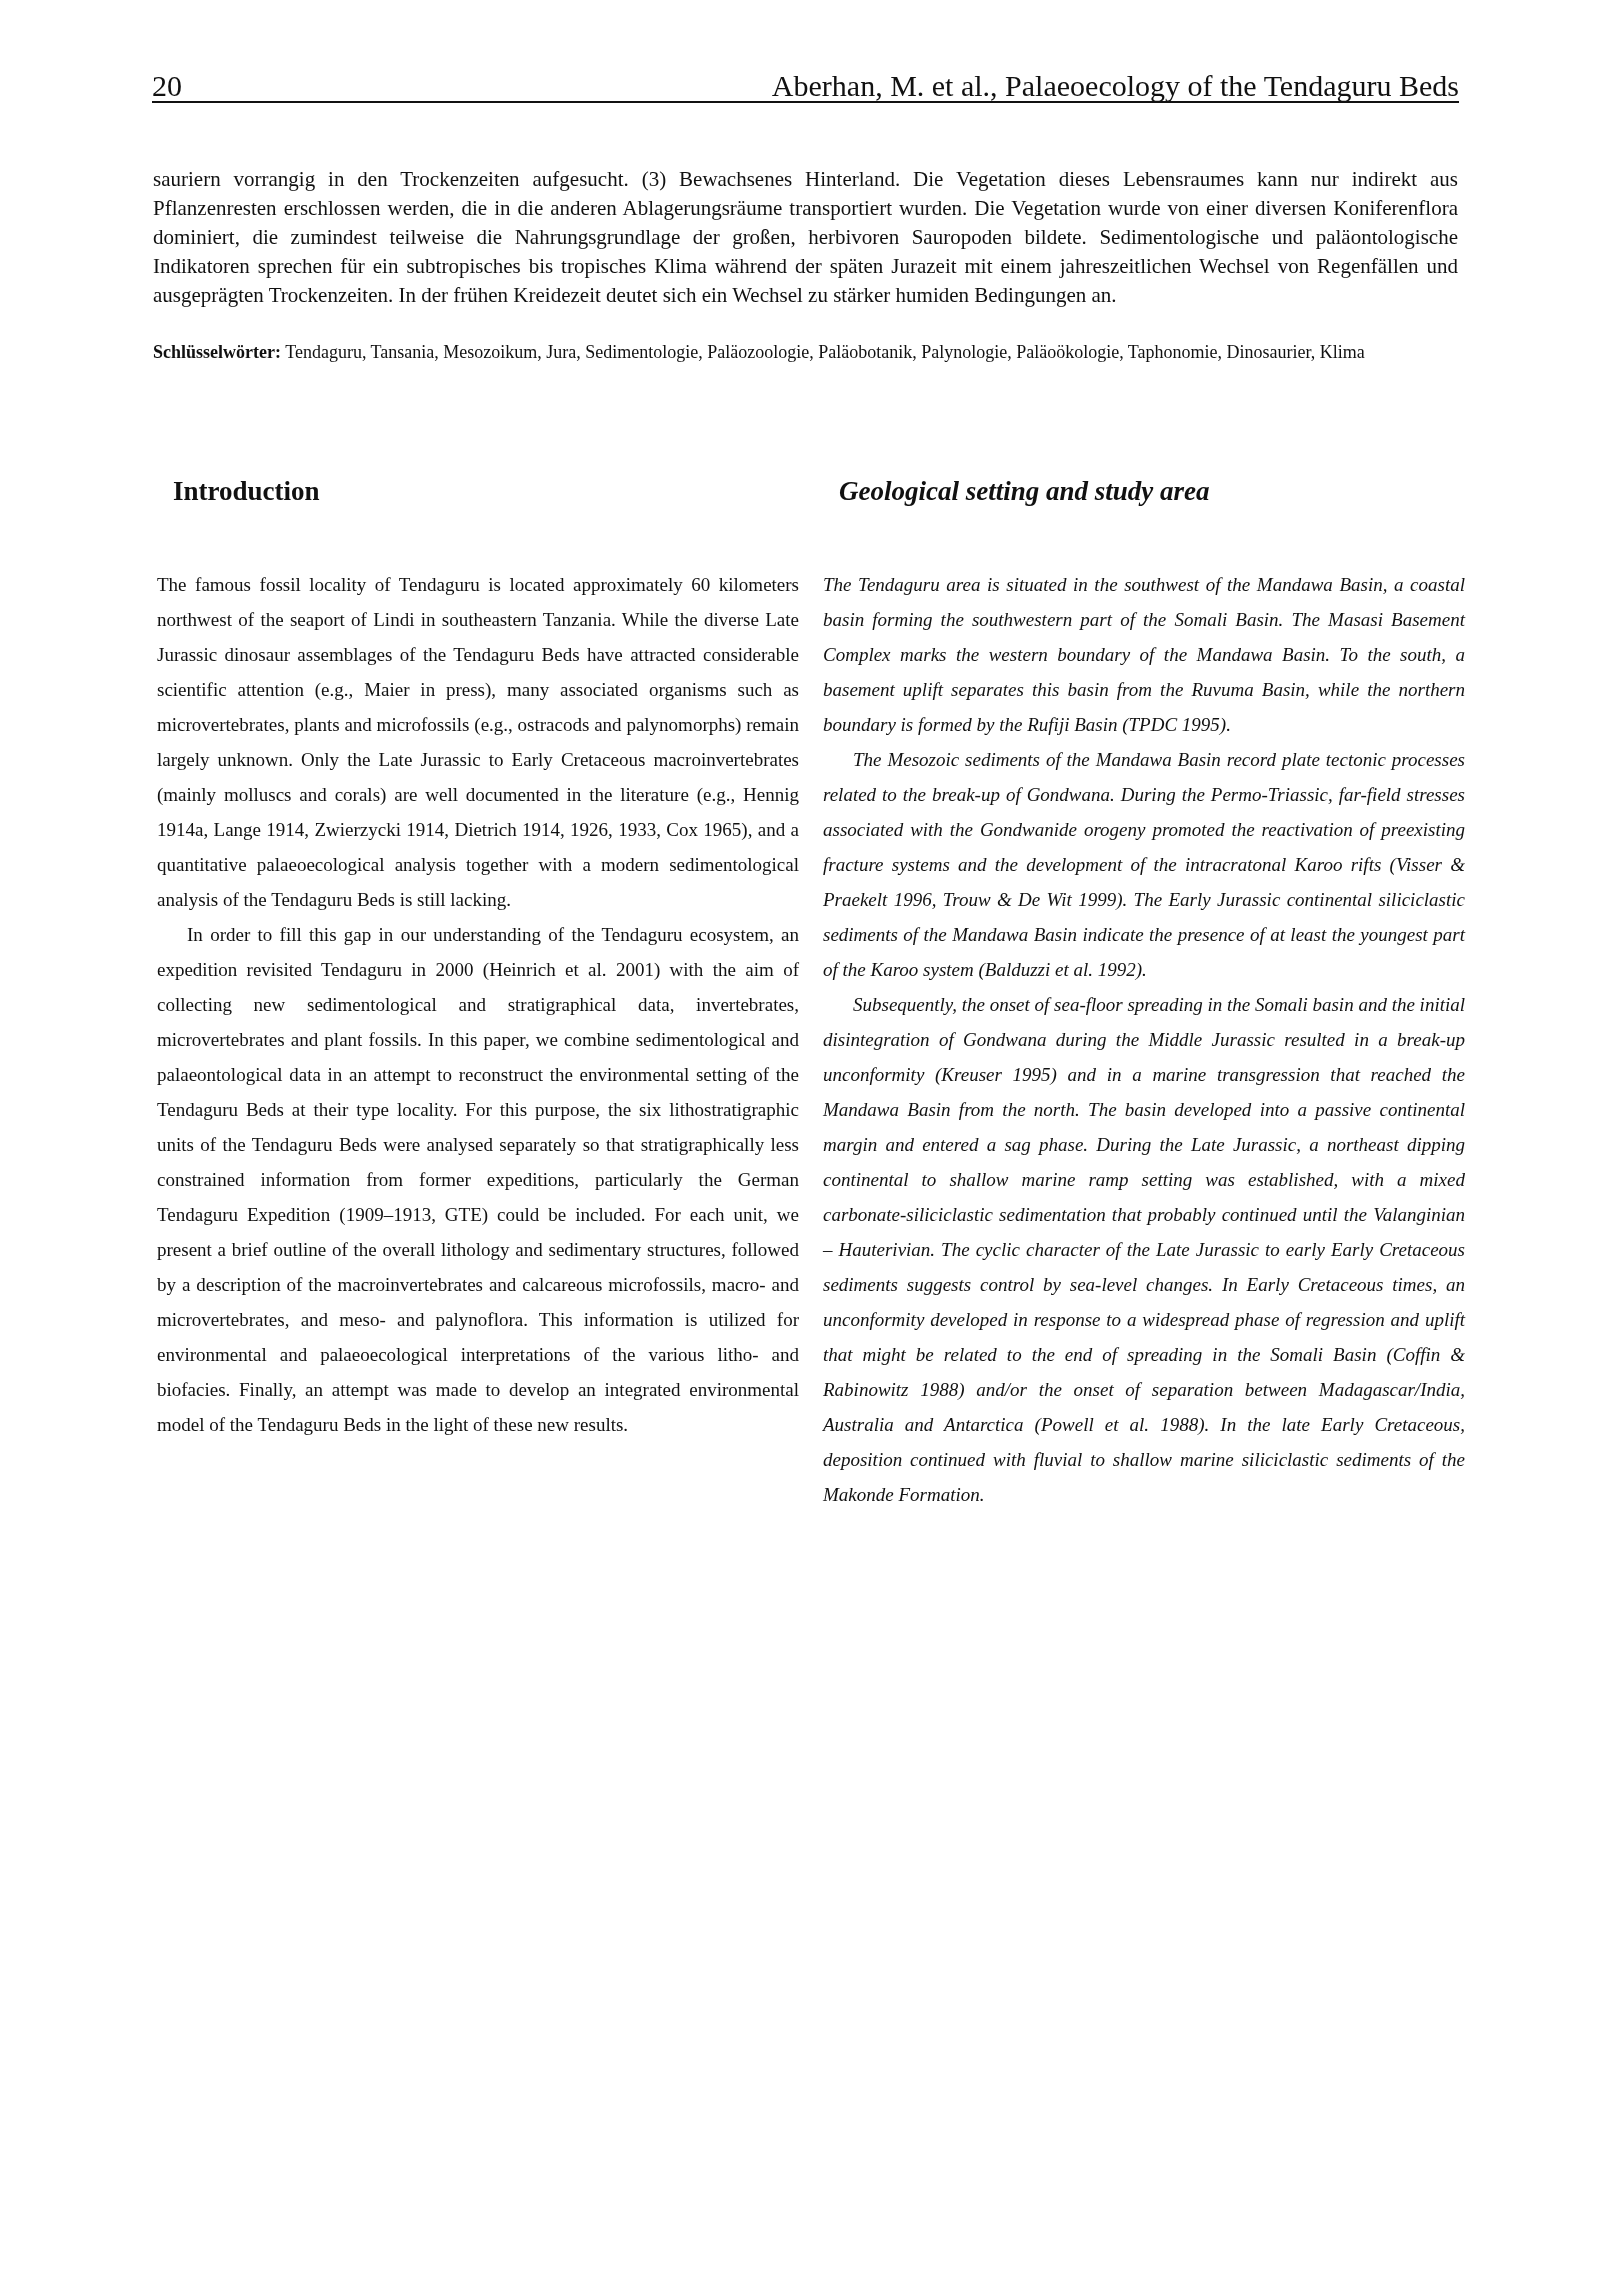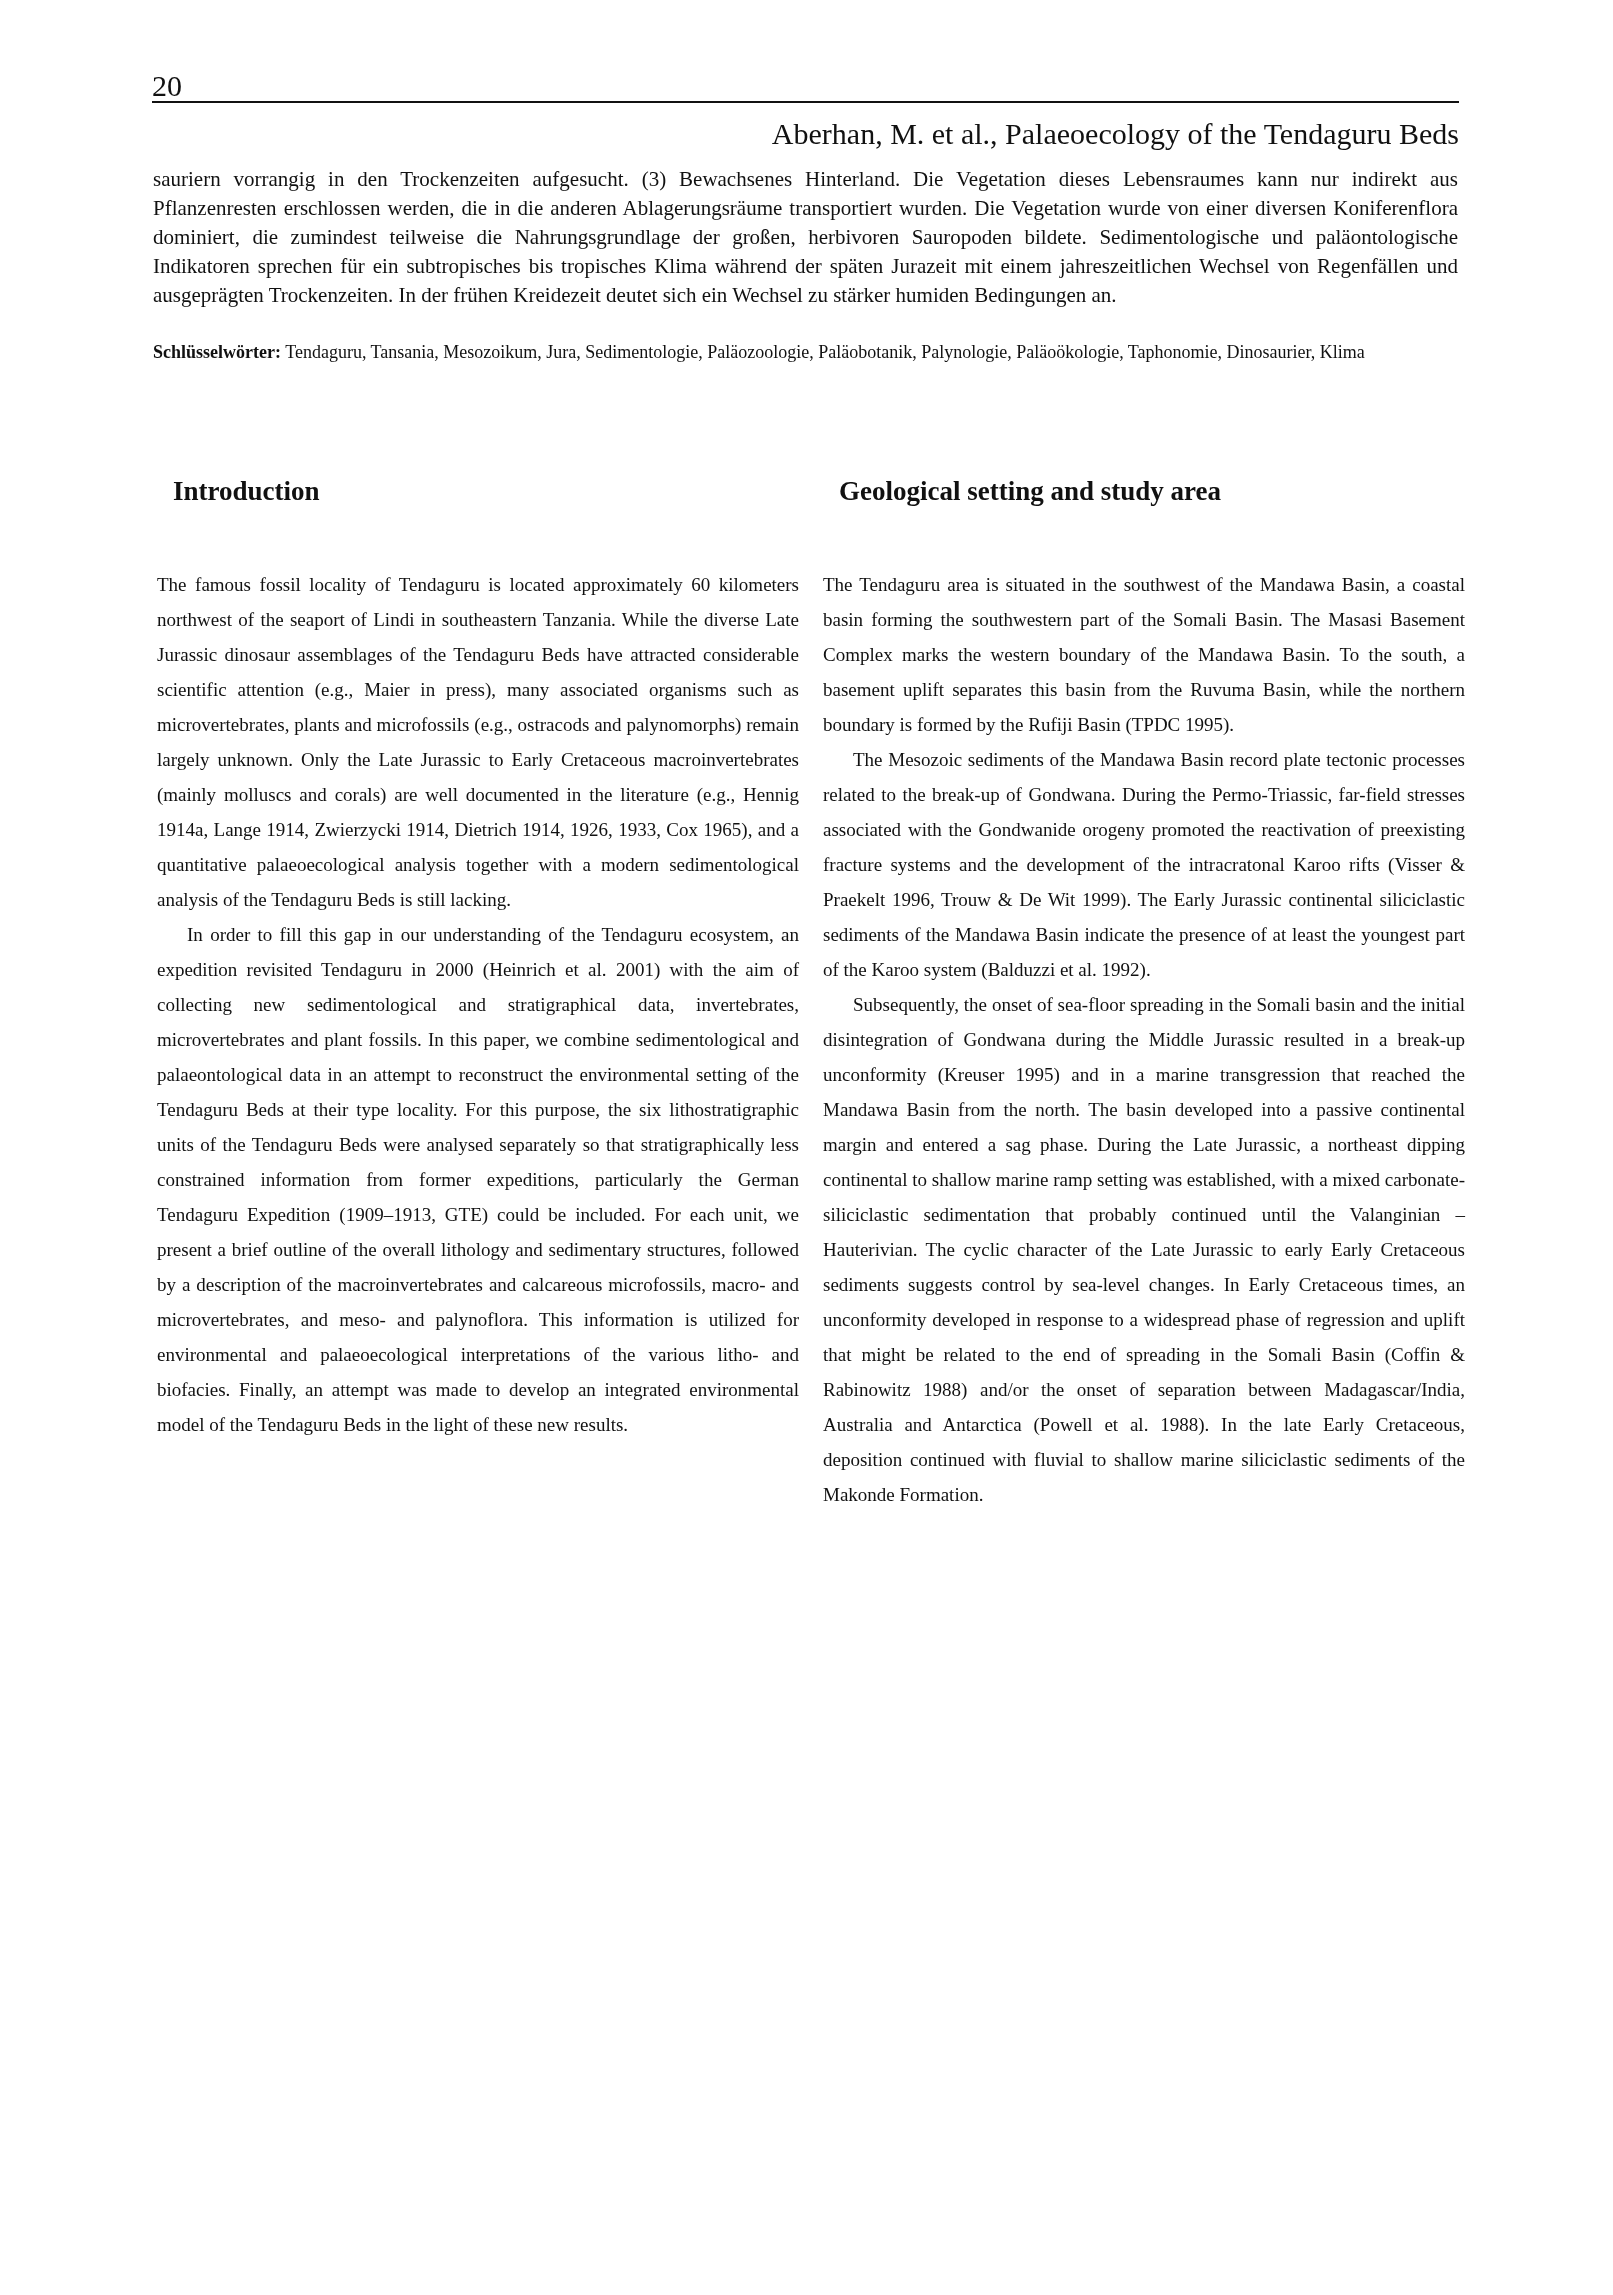--- a/index.html
+++ b/index.html
@@ -6,38 +6,38 @@
   body {
     width: 1614px; height: 2295px; position: relative; overflow: hidden;
     font-family: "Liberation Serif", "DejaVu Serif", serif; color: #111111;
   }
   .header {
     position: absolute; left: 152px; top: 63px; width: 1307px; height: 38px;
     border-bottom: 2.6px solid #111;
     font-size: 30px; line-height: 29px;
   }
   .header .page-num { position: absolute; left: 0; top: 7.9px; }
-  .header .running-title { position: absolute; right: 0; top: 7.9px; margin-top: 48px; }
+  .header .running-title { position: absolute; right: 0; top: 7.9px; }
   .abstract {
     position: absolute; left: 153px; top: 136px; width: 1305px;
     font-size: 21px; line-height: 29px; text-align: justify;
     text-align-last: left;
     margin-top: 29px;
   }
   .abstract p { margin: 0; }
   .keywords {
     position: absolute; left: 153px; top: 339px; width: 1305px;
     font-size: 18px; line-height: 27.5px; text-align: justify; text-align-last: left;
   }
   .keywords .kw-label { font-weight: bold; }
   .column {
     position: absolute; top: 458px; width: 642px;
   }
   .col-left { left: 157px; }
-  .col-right { left: 823px; }
+  .col-right { left: 823px; font-style: italic; }
   .section-heading {
     font-size: 27px; font-weight: bold; margin: 16px; line-height: 34px; height: 34px;
   }
   .body-text {
     margin-top: 59px;
     font-size: 19px; line-height: 35px; text-align: justify;
     hyphens: manual;
   }
   .body-text p { margin: 0; text-indent: 0; }
   .body-text p + p { text-indent: 30px; }

